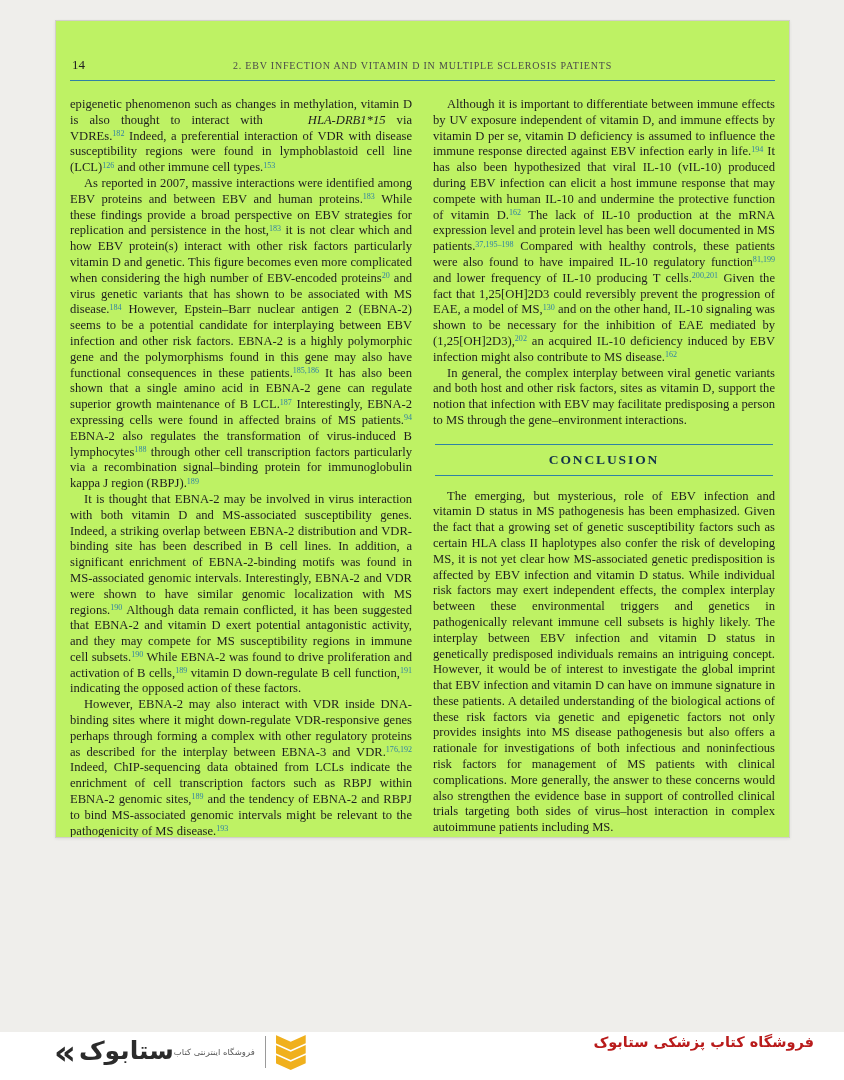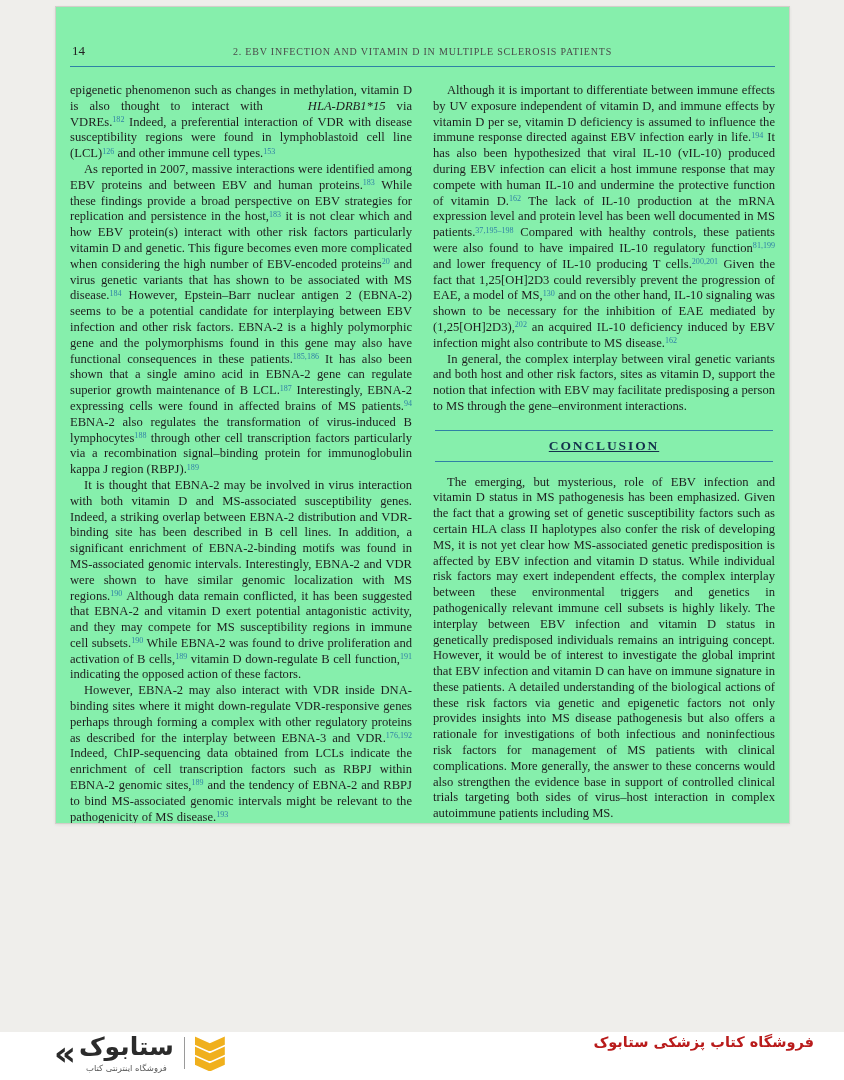--- a/index.html
+++ b/index.html
@@ -5,23 +5,23 @@
   * { box-sizing: border-box; }
   html, body { margin: 0; padding: 0; }
   body {
     width: 844px; height: 1080px;
     background: #efeeeb;
     font-family: "Liberation Serif", serif;
     position: relative;
     overflow: hidden;
   }
   .page {
-    position: absolute; left: 55px; top: 6px;
+    position: absolute; left: 55px; top: 20px;
     width: 735px; height: 818px;
-    background: #86efac;
+    background: #bef264;
     border: 1px solid #d2cfc9;
     box-shadow: 0 1px 3px rgba(0,0,0,0.07);
     padding: 36px 14px 0;
     overflow: hidden;
   }
   .page-header { position: relative; height: 18px; }
   .page-num { position: absolute; left: 2px; top: 0; font-size: 13px; color: #222; }
   .running-head {
     display: block; text-align: center;
     font-size: 10px; letter-spacing: 0.08em;
@@ -45,34 +45,33 @@
   }
   .it { font-style: italic; margin-left: 34px; }
   .section-heading {
     margin: 15px 2px 13px;
     border-top: 1px solid var(--accent, #2f81a5);
     border-bottom: 1px solid var(--accent, #2f81a5);
     text-align: center; padding: 7px 0;
     font-size: 13.5px; font-weight: bold;
     letter-spacing: 0.14em;
     color: #14324c;
-    text-decoration: underline;
   }
   .footer {
     position: absolute; left: 0; top: 1032px;
     width: 844px; height: 48px;
     background: #ffffff;
     font-family: "DejaVu Sans", sans-serif;
   }
   .logo { position: absolute; left: 54px; top: 1px; display: flex; align-items: center; }
   .logo-angle {
     font-size: 34px; font-weight: bold; color: #2b2b2b;
     line-height: 1; margin-right: 3px;
   }
-  .logo-text { display: flex; flex-direction: column; align-items: center; }
+  .logo-text { display: flex; flex-direction: row; align-items: center; }
   .wordmark { font-size: 25px; font-weight: bold; color: #2b2b2b; line-height: 1.15; }
   .tagline { font-size: 8.5px; color: #5a5a5a; margin-top: 1px; }
   .logo-divider { width: 1px; height: 32px; background: #9a9a9a; margin: 0 10px; }
   .chevron-stack { display: flex; flex-direction: column; padding-top: 2px; }
   .chevron-stack i {
     display: block; width: 30px; height: 15px;
     background: var(--gold, #f0b01d);
     clip-path: polygon(0 0, 50% 45%, 100% 0, 100% 55%, 50% 100%, 0 55%);
     margin-top: -5px;
   }

